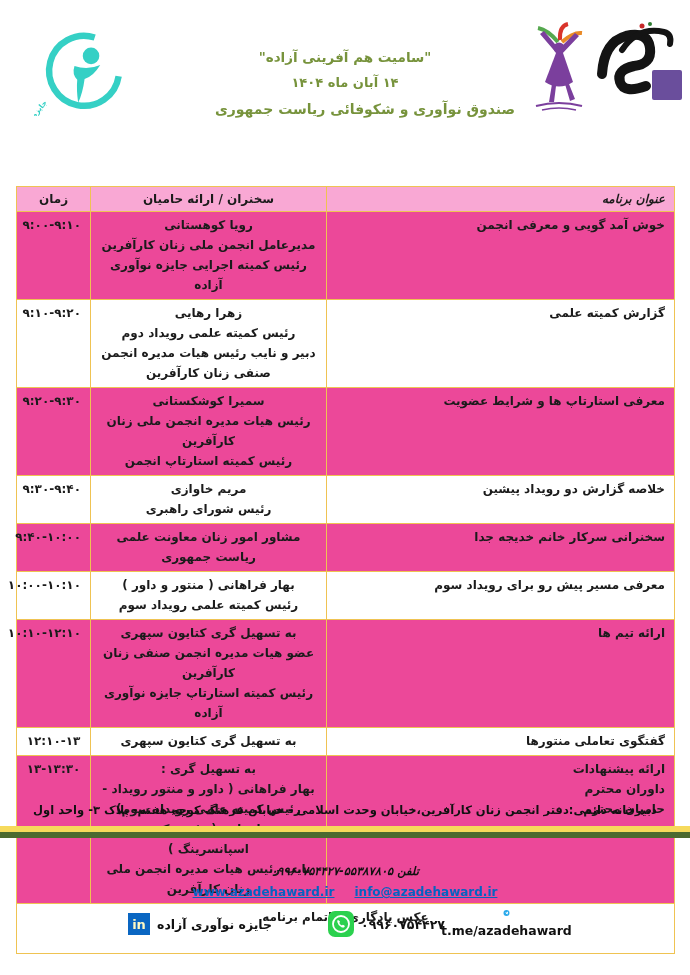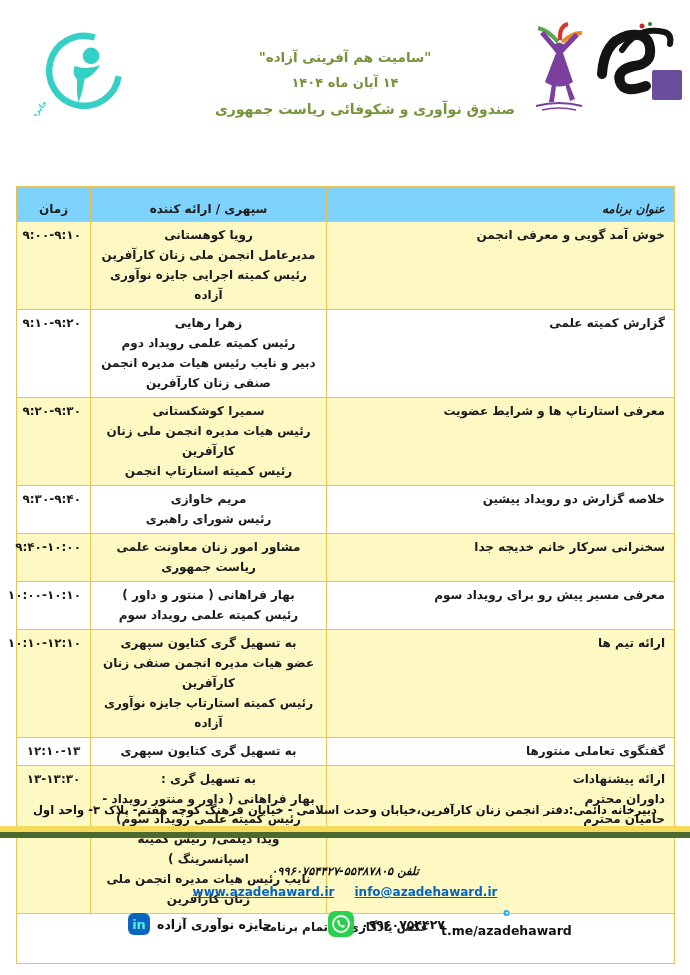--- a/index.html
+++ b/index.html
@@ -28,23 +28,23 @@
     border-collapse:collapse; direction:rtl; table-layout:fixed;
   }
   .agenda col.c-title   { width:348px; }
   .agenda col.c-speaker { width:236px; }
   .agenda col.c-time    { width:74px;  }
   .agenda th, .agenda td {
     border:1px solid #EFC352;
     font-size:12px; font-weight:bold; color:#1b1b1b;
     vertical-align:top; padding:3px 9px 4px; line-height:20px;
   }
-  .agenda th { text-align:center; background:#7dd3fc; padding-top:12px; padding-bottom:2px;margin-top:12px; }
+  .agenda th { text-align:center; background:#f9a8d4; padding-top:2px; padding-bottom:2px;margin-top:12px; }
   .agenda th.h-title { text-align:right;font-style:italic; }
-  .agenda tr.shaded td { background:#fef9c3; }
+  .agenda tr.shaded td { background:#ec4899; }
   .cell-title   { text-align:right; }
   .cell-speaker { text-align:center; }
   .cell-time    { text-align:center; }
   .cell-time bdo, .cell-time span { unicode-bidi:embed; }
   tr.closing td { text-align:center; height:42px; background:#ffffff; }
 
   
   .bar-yellow { position:absolute; top:826px; left:0; width:690px; height:6px; background:#F6DA5C; }
   .bar-green  { position:absolute; top:832px; left:0; width:690px; height:6px; background:#4C6A2F; }
 
@@ -56,21 +56,21 @@
   .f-links   { position:absolute; top:885px; left:0; right:0; display:flex; justify-content:center;
                gap:20px; direction:ltr; }
   .f-links a { color:#0563C1; font-size:12px; font-weight:bold; text-decoration:underline; cursor:pointer; }
 
   .social-group { position:absolute; top:910px; height:28px; display:flex; align-items:center; gap:7px; cursor:pointer; }
   .sg-linkedin { left:128px; direction:rtl; }
   .sg-whatsapp { left:328px; direction:ltr; }
   .sg-telegram { left:441px; direction:ltr;flex-direction:column; }
   .social-group .label { font-size:12.5px; font-weight:bold; color:#111; white-space:nowrap; }
   .in-badge {
-    width:22px; height:22px; background:#0A66C2; color:#5eead4; border-radius:6px;
+    width:22px; height:22px; background:#0A66C2; color:#fef9c3; border-radius:0;
     font-size:13px; font-weight:bold; display:flex; align-items:flex-end; justify-content:center;
     line-height:20px; font-family:"DejaVu Sans", sans-serif;
   }
 </style>
 </head>
 <body>
 
 <div class="page">
 
   <svg class="logo-award" viewBox="0 0 100 95">
@@ -108,21 +108,21 @@
 
   <table class="agenda">
     <colgroup>
         <col class="c-title">
         <col class="c-speaker">
         <col class="c-time">
       </colgroup>
     <tbody>
         <tr>
       <th class="h-title">عنوان برنامه</th>
-      <th>سپهری / ارائه کننده</th>
+      <th>سخنران / ارائه حامیان</th>
       <th>زمان</th>
     </tr>
 
     <tr class="shaded">
       <td class="cell-title">
             <div>خوش آمد گویی و معرفی انجمن</div>
           </td>
       <td class="cell-speaker">
         <div>رویا کوهستانی</div>
             <div>مدیرعامل انجمن ملی زنان کارآفرین</div>

